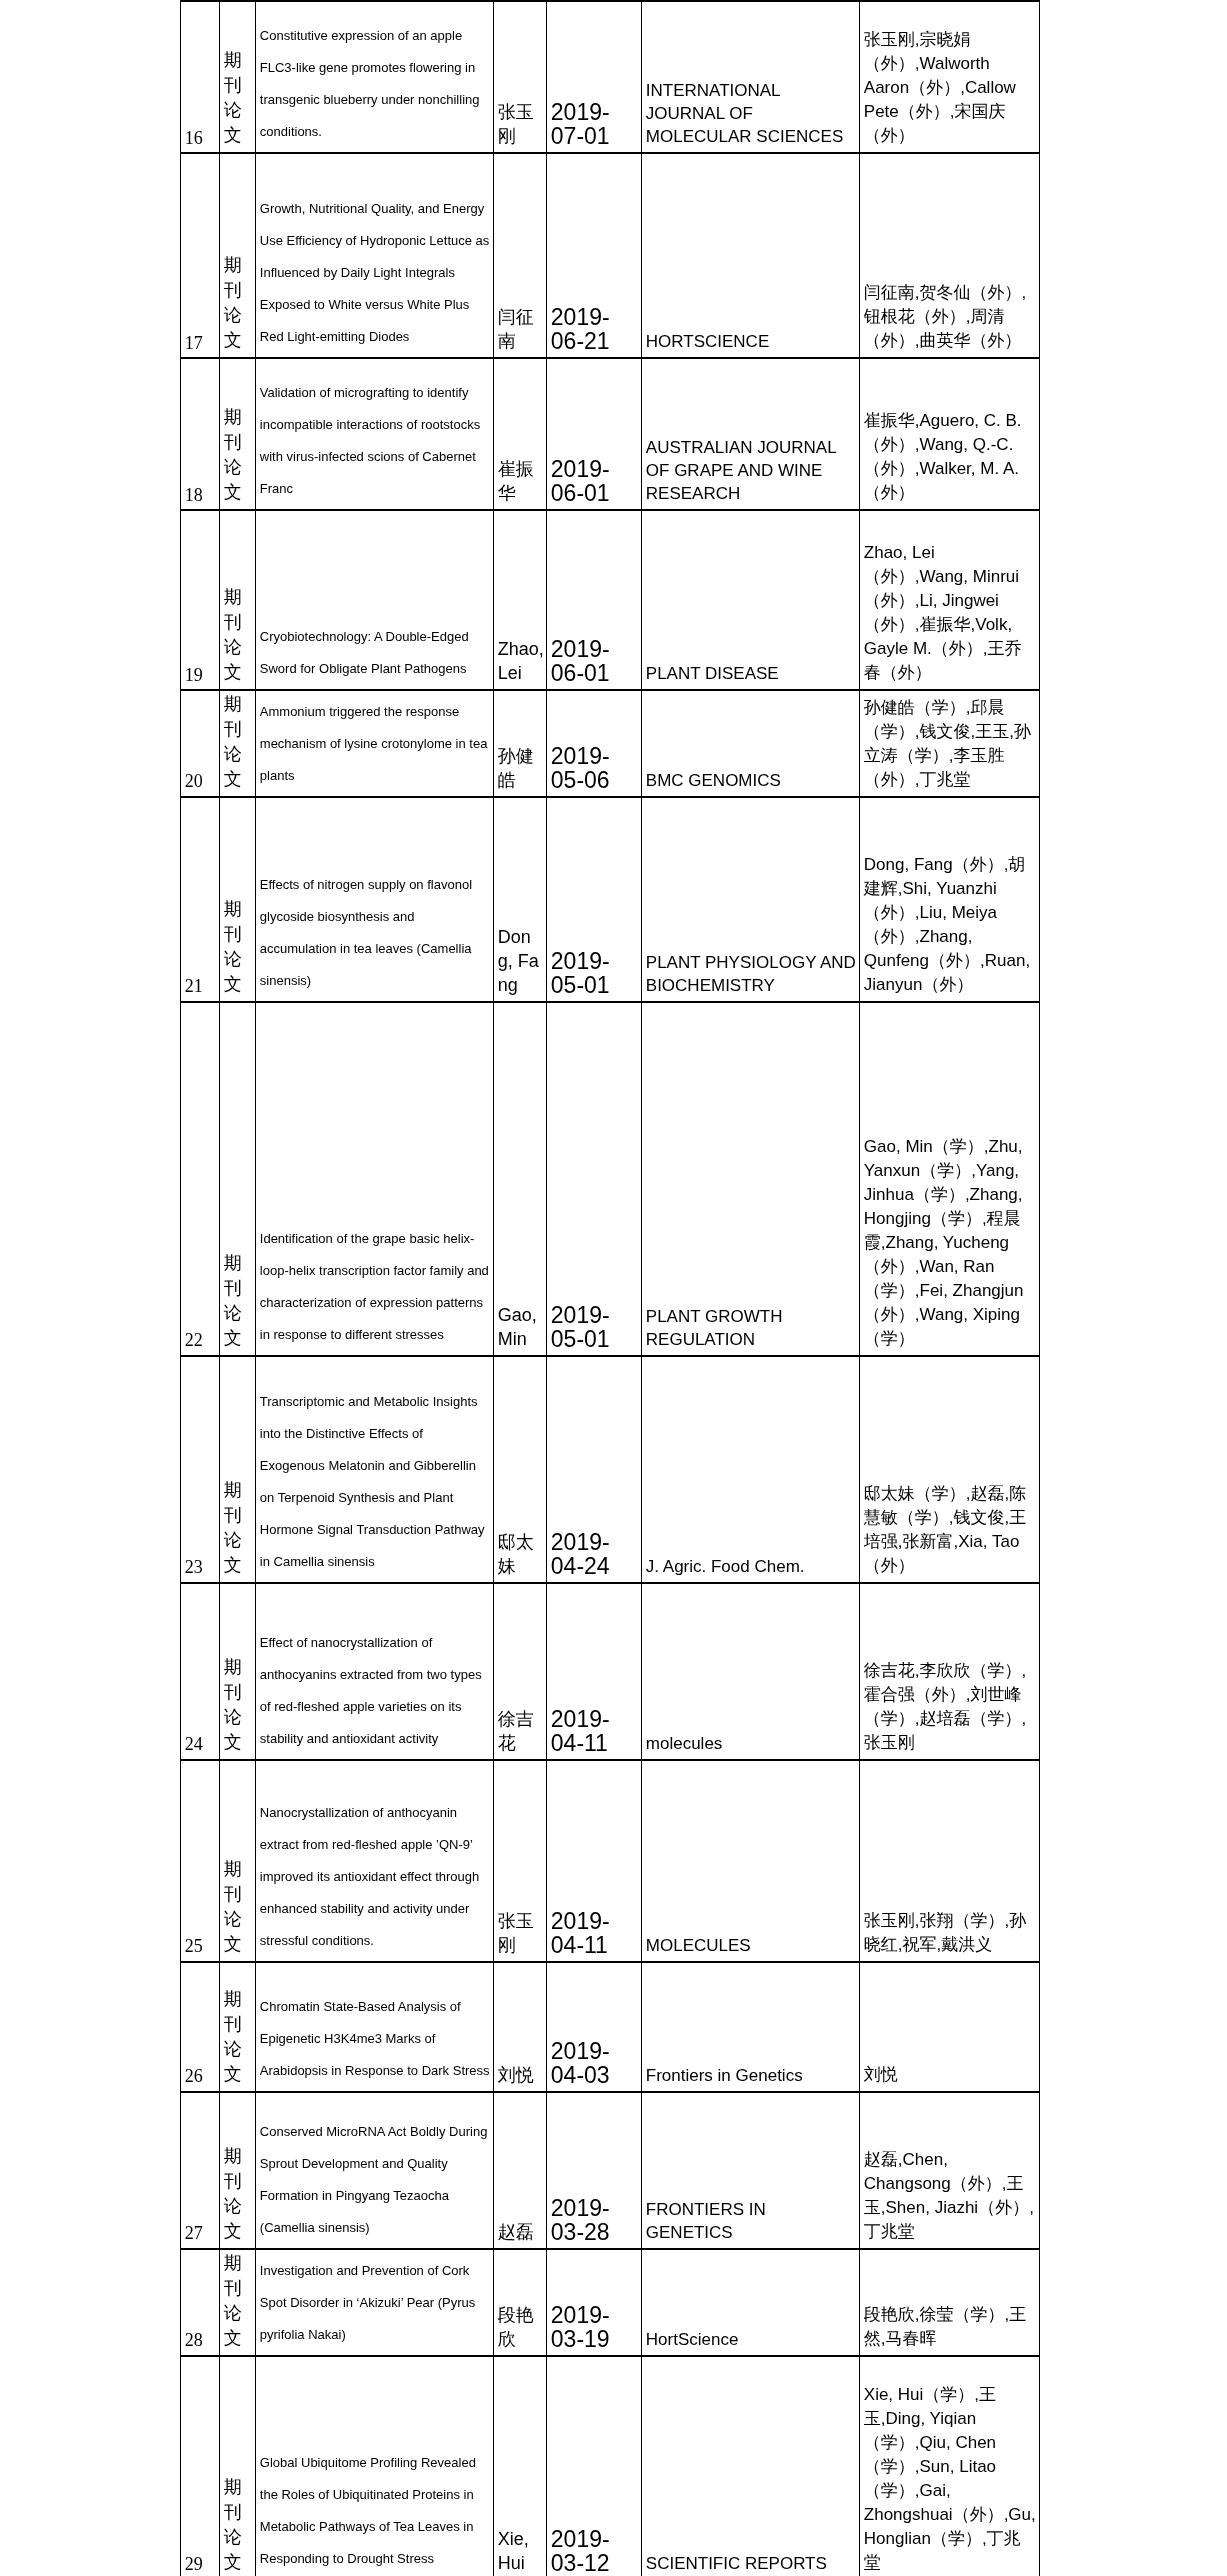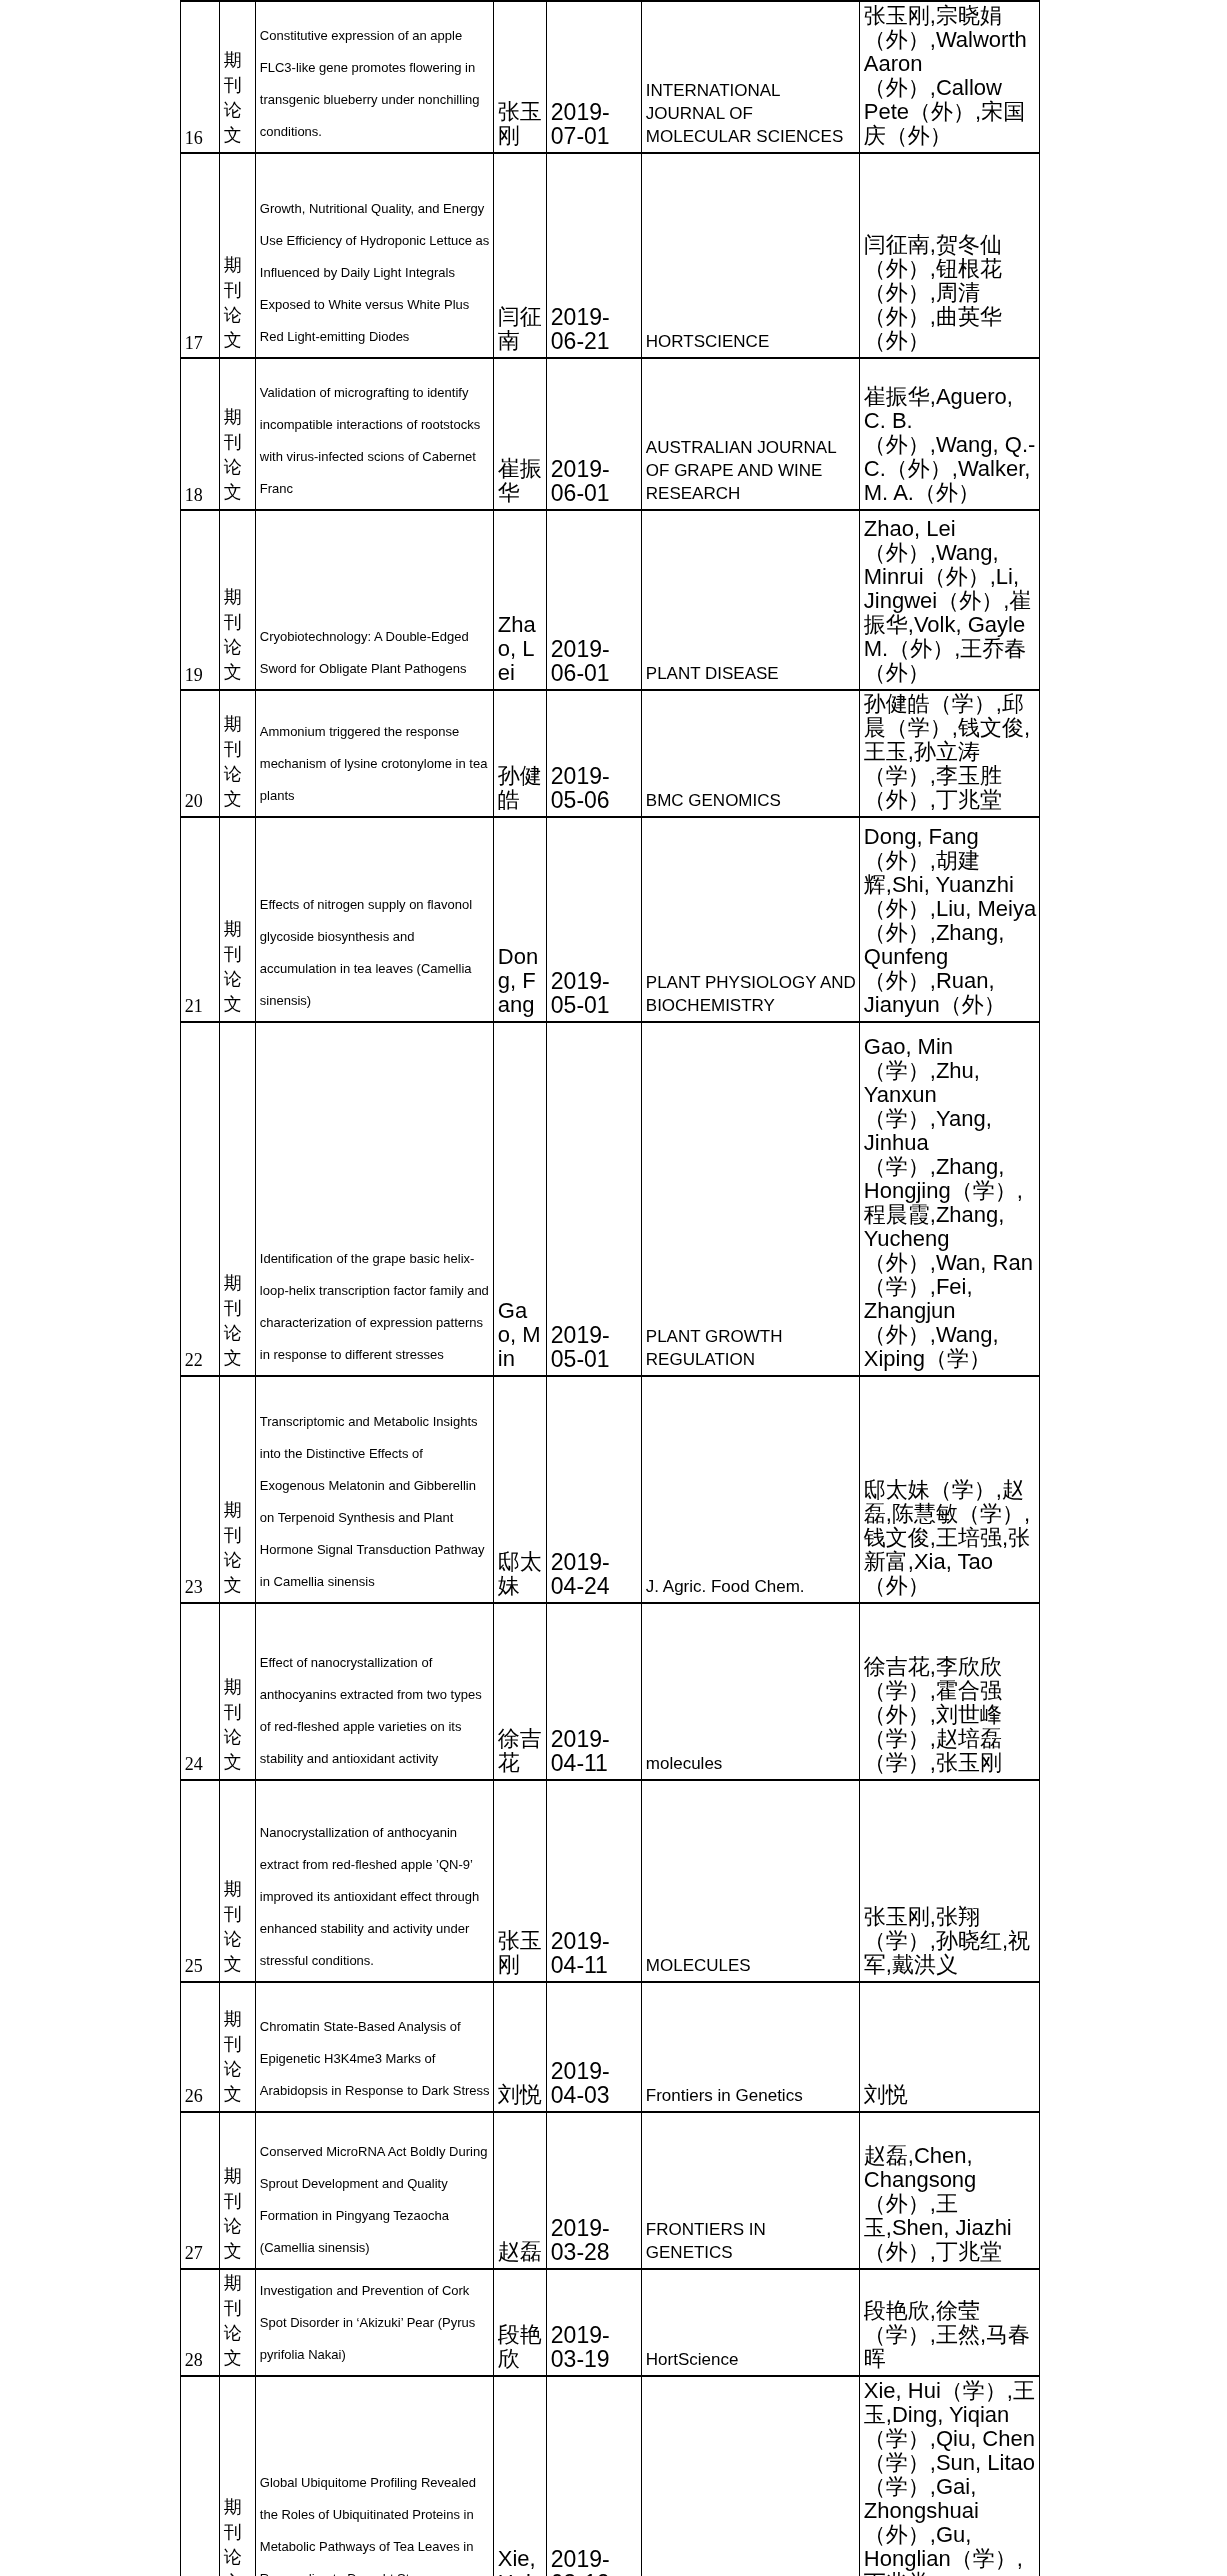--- a/index.html
+++ b/index.html
@@ -11,24 +11,24 @@
     border-top-width:2.9px;
     border-bottom-width:2.9px;
     vertical-align:bottom;
     padding:1px 1.9px 3.8px 3.8px;
     overflow:hidden;
     box-sizing:border-box;
   }
   td.c-seq{font-family:"Liberation Serif","DejaVu Serif",serif;font-size:18px;line-height:1.15;vertical-align:top;padding-top:1.9px;padding-left:2.9px;margin-left:28px;}
   td.c-type{font-size:18px;line-height:25px;white-space:pre-line;padding-left:7.6px;padding-bottom:5.7px;}
   td.c-title{font-size:13px;line-height:32px;padding-bottom:5.7px;}
-  td.c-author{font-size:22px;line-height:24px;word-break:break-all;padding-left:2.9px;}
+  td.c-author{font-size:18px;line-height:24px;word-break:break-all;padding-left:2.9px;}
   td.c-date{font-size:23px;line-height:24px;padding-left:2.9px;}
   td.c-journal{font-size:17px;line-height:23px;padding-left:2.9px;margin-left:31px;}
-  td.c-coauthors{font-size:22px;line-height:24px;overflow-wrap:break-word;padding-left:2.9px;}
+  td.c-coauthors{font-size:17px;line-height:24px;overflow-wrap:break-word;padding-left:2.9px;}
 </style>
 </head>
 <body>
 
 <div class="sheet">
   <table class="pub">
     <colgroup>
       <col style="width:39px">
       <col style="width:36px">
       <col style="width:238px">

